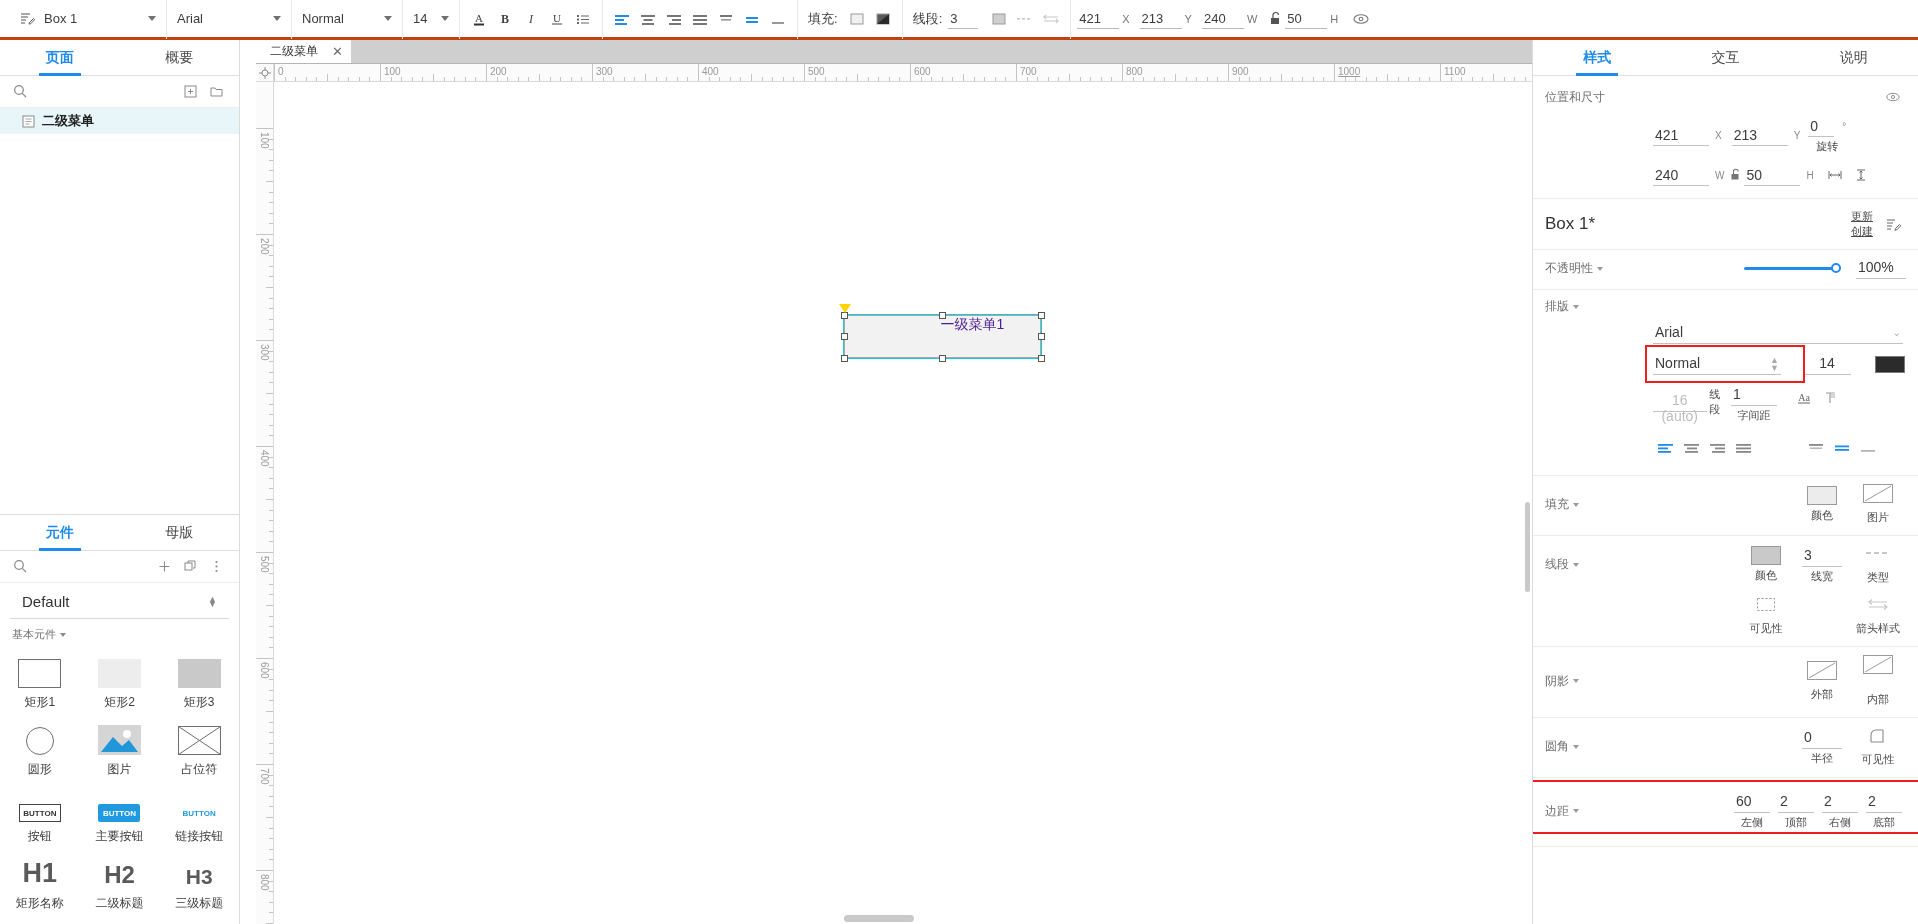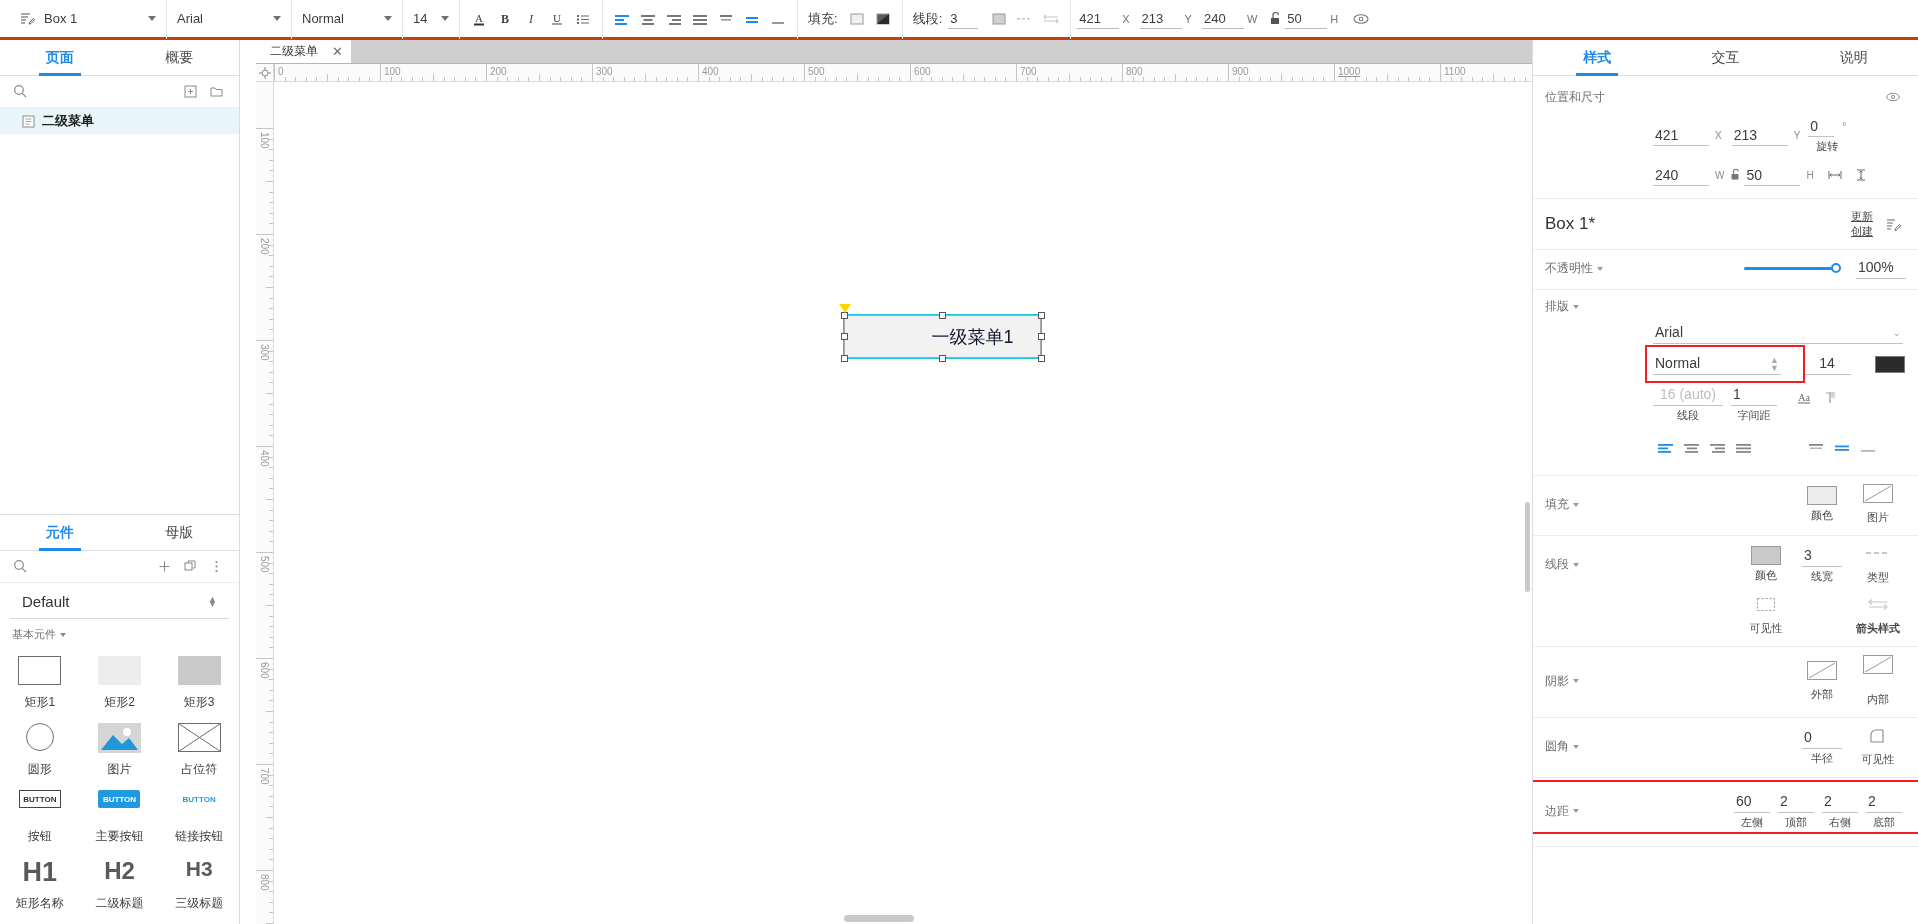--- a/index.html
+++ b/index.html
@@ -100,21 +100,21 @@
   }
   .widget-grid {
     display: grid; grid-template-columns: repeat(3, 1fr);
     row-gap: 4px; padding: 4px 0 10px 0;
   }
   .widget-cell {
     display: flex; flex-direction: column; align-items: center;
     cursor: default; padding: 6px 0 2px 0;
   }
   .widget-thumb {
-    width: 46px; height: 32px; display: flex; align-items: flex-start;
+    width: 46px; height: 32px; display: flex; align-items: flex-end;
     justify-content: center; margin-bottom: 6px;
   }
   .widget-label { font-size: 12px; color: #3c3c3c; }
 
   
   .canvas-area {
     position: absolute; left: 256px; top: 40px;
     width: 1276px; height: 884px; background: #ffffff;
   }
   .canvas-tabbar {
@@ -148,22 +148,22 @@
   .rlabel-v {
     position: absolute; font-size: 10px; color: #9a9a9a;
     writing-mode: vertical-rl; text-orientation: mixed;
   }
   .canvas-surface {
     position: absolute; left: 18px; top: 42px;
     width: 1258px; height: 842px; background: #ffffff; overflow: hidden;
   }
   .shape {
     position: absolute; background: #f2f2f2; border: 1px solid #a8a8a8;
-    display: flex; align-items: center; justify-content: center;
-    font-size: 18px; color: #0f172a; padding-left: 60px;
+    display: flex; justify-content: center;
+    font-size: 14px; color: #4c1d95; padding-left: 60px;
   }
   .sel-outline {
     position: absolute; border: 1px solid #19c8e0; pointer-events: none;
   }
   .handle {
     position: absolute; width: 7px; height: 7px; background: #ffffff;
     border: 1px solid #555; box-sizing: border-box;
   }
   .anchor-tri {
     position: absolute; width: 0; height: 0;
@@ -991,21 +991,21 @@
         <div style="position:relative; width:128px;">
           <span class="f-under" style="display:block; width:100%;">Normal</span>
           <span style="position:absolute; right:2px; top:2px; color:#aaa; font-size:9px; line-height:8px;">▲<br>▼</span>
         </div>
         <span class="f-under" style="width:48px; margin-left:22px; text-align:center;">14</span>
         <span class="color-chip" style="margin-left:24px;"></span>
         <div class="hl-box" style="left:100px; top:-9px; width:160px; height:38px;"></div>
       </div>
 
       <div class="rp-row" style="margin-top:10px; padding-left:108px; align-items:flex-start;">
-        <div style="display:flex; flex-direction:column; align-items:center; width:70px;">
+        <div style="display:flex; align-items:center; width:70px;">
           <span class="f-under" style="color:#bdbdbd; display:block; width:100%; text-align:center;">16 (auto)</span>
           <span class="sub-lab" style="margin-top:2px;">线段</span>
         </div>
         <div style="display:flex; flex-direction:column; align-items:center; width:46px; margin-left:8px;">
           <span class="f-under" style="display:block; width:100%;">1</span>
           <span class="sub-lab" style="margin-top:2px;">字间距</span>
         </div>
         <span class="icon-btn" style="margin-left:14px;">
           <svg width="18" height="16" viewBox="0 0 18 16">
               <text x="9" y="11" font-size="10" text-anchor="middle" fill="#666" font-family="Liberation Serif, serif">Aa</text>
@@ -1129,21 +1129,21 @@
           </span>
           <span class="sub-lab" style="margin-top:3px;">可见性</span>
         </div>
         <div class="swatch-col" style="width:56px;">
           <span>
             <svg width="28" height="19" viewBox="0 0 28 19">
                 <path d="M5 7h18M23 12H5" stroke="#c6c6c6" stroke-width="1.2" fill="none"></path>
                 <path d="M8 4.5L5 7l3 2.5M20 9.5l3 2.5-3 2.5" stroke="#c6c6c6" stroke-width="1.2" fill="none"></path>
               </svg>
           </span>
-          <span class="sub-lab" style="margin-top:3px;font-weight:bold;">箭头样式</span>
+          <span class="sub-lab" style="margin-top:3px;">箭头样式</span>
         </div>
       </div>
     </div>
 
     <div class="rp-section">
       <div class="rp-row">
         <span class="rp-sec-label">
           <span>阴影</span>
           <span class="tri"></span>
         </span>

